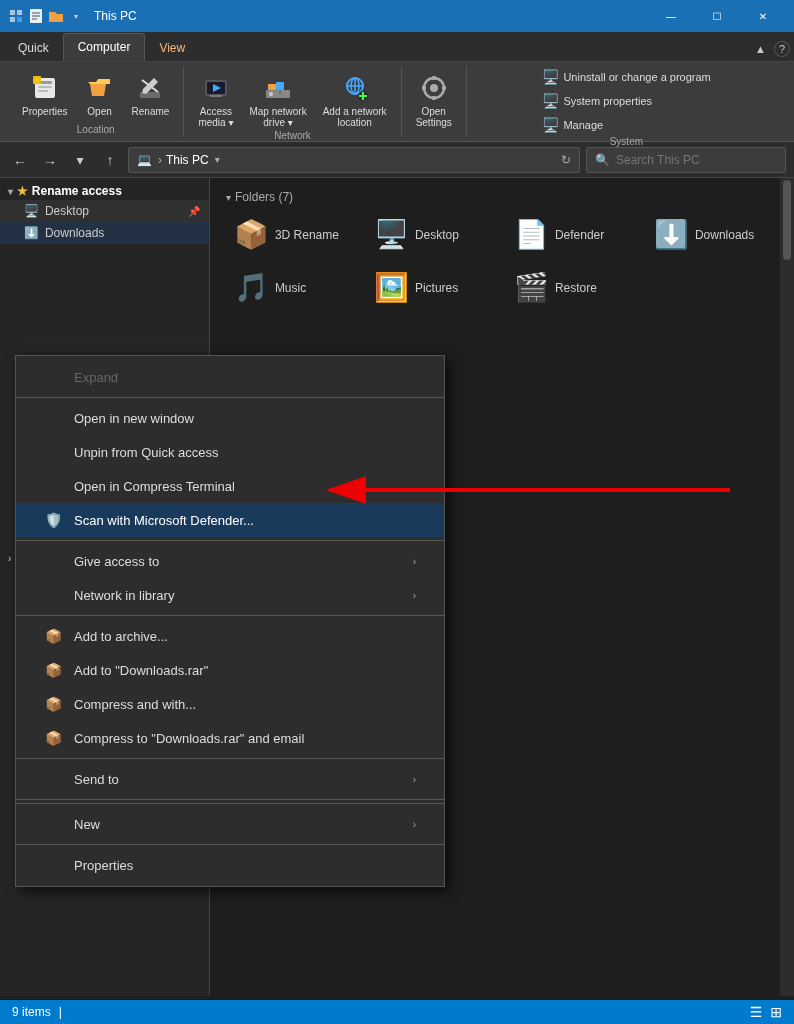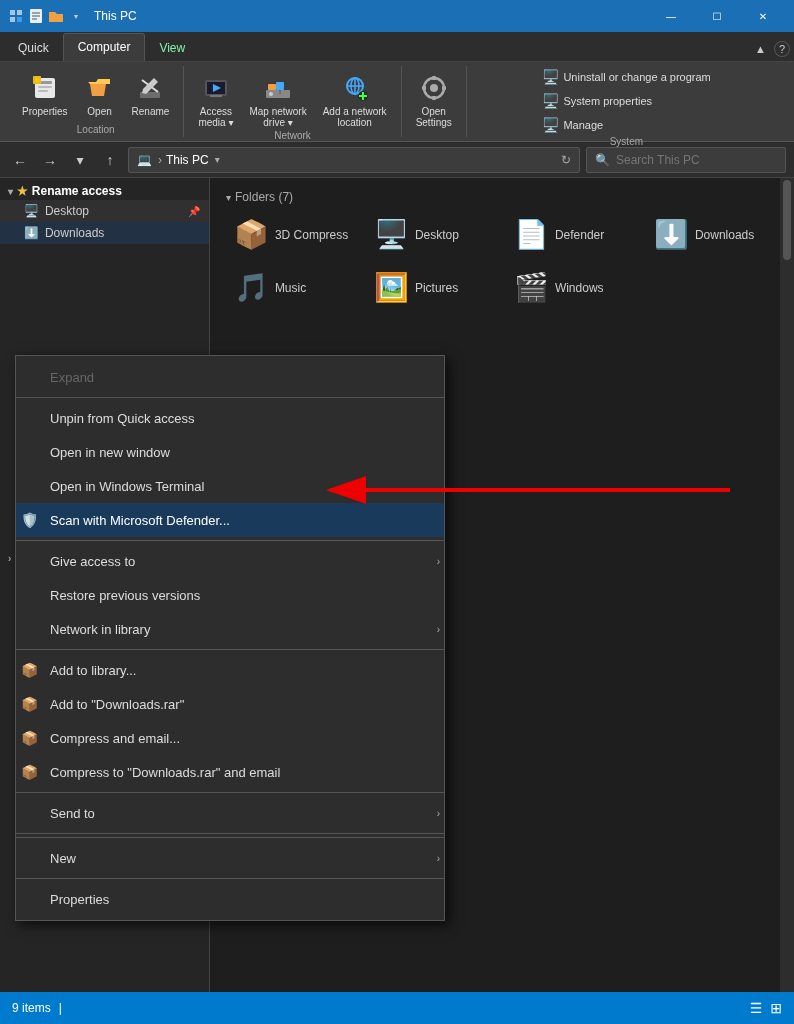--- a/index.html
+++ b/index.html
@@ -292,21 +292,21 @@
     .scrollbar-thumb {
       width: 8px;
       height: 80px;
       background: #555;
       margin: 2px auto;
       border-radius: 4px;
     }
 
     
     .status-bar {
-      height: 32px;
+      height: 24px;
       background: #007acc;
       display: flex;
       align-items: center;
       padding: 0 12px;
       font-size: 12px;
       color: #fff;
       position: absolute;
       bottom: 0;
       left: 0;
       right: 0;
@@ -326,21 +326,21 @@
       width: 430px;
       background: #2d2d2d;
       border: 1px solid #555;
       box-shadow: 4px 4px 12px rgba(0,0,0,0.7);
       z-index: 100;
       padding: 4px 0;
     }
     .ctx-item {
       display: flex;
       align-items: center;
-      padding: 7px 4px;
+      padding: 7px 28px;
       font-size: 13px;
       color: #ddd;
       cursor: pointer;
       position: relative;
       gap: 10px;
     }
     .ctx-item.disabled { color: #666; }
     .ctx-item.highlighted {
       background: #1a3a5c;
       color: #fff;
@@ -423,21 +423,21 @@
   <div class="window-controls">
     <div class="win-btn">—</div>
     <div class="win-btn">☐</div>
     <div class="win-btn close">✕</div>
   </div>
 </div>
 
 <div class="ribbon-tabs">
   <div class="ribbon-tab" style="color:#ddd;">Quick</div>
   <div class="ribbon-tab active">Computer</div>
-  <div class="ribbon-tab" style="color:#86efac;">View</div>
+  <div class="ribbon-tab" style="color:#fdba74;">View</div>
   <div class="ribbon-collapse">
     <span style="color:#ccc;font-size:11px;cursor:pointer;">▲</span>
     <span style="color:#ccc;font-size:11px;cursor:pointer;border:1px solid #555;padding:1px 4px;border-radius:50%;">?</span>
   </div>
 </div>
 
 <div class="ribbon">
 
   <div class="ribbon-group">
     <div class="ribbon-group-content">
@@ -604,21 +604,21 @@
   </div>
 
   <div class="content-area">
     <div class="section-header">
       <span style="font-size:10px;">▾</span>
       <span>Folders (7)</span>
     </div>
     <div class="folder-grid">
       <div class="folder-item">
         <span style="font-size:28px;">📦</span>
-        <span>3D Compress</span>
+        <span>3D Rename</span>
       </div>
       <div class="folder-item">
         <span style="font-size:28px;">🖥️</span>
         <span>Desktop</span>
       </div>
       <div class="folder-item">
         <span style="font-size:28px;">📄</span>
         <span>Defender</span>
       </div>
       <div class="folder-item">
@@ -628,21 +628,21 @@
       <div class="folder-item">
         <span style="font-size:28px;">🎵</span>
         <span>Music</span>
       </div>
       <div class="folder-item">
         <span style="font-size:28px;">🖼️</span>
         <span>Pictures</span>
       </div>
       <div class="folder-item">
         <span style="font-size:28px;">🎬</span>
-        <span>Windows</span>
+        <span>Restore</span>
       </div>
     </div>
 
     <div style="margin-top:80px;">
       <div class="drive-item">
         <span style="font-size:28px;">💾</span>
         <div>
           <div>Local Disk (C:)</div>
           <div class="drive-progress">
             <div class="drive-progress-fill" style="width:81%;"></div>
@@ -659,61 +659,57 @@
 </div>
 
 <div class="context-menu">
   <div class="ctx-item disabled">
     <span class="ctx-icon"></span>
     <span>Expand</span>
   </div>
   <div class="ctx-separator"></div>
   <div class="ctx-item">
     <span class="ctx-icon"></span>
+    <span>Open in new window</span>
+  </div>
+  <div class="ctx-item">
+    <span class="ctx-icon"></span>
     <span>Unpin from Quick access</span>
   </div>
   <div class="ctx-item">
     <span class="ctx-icon"></span>
-    <span>Open in new window</span>
-  </div>
-  <div class="ctx-item">
-    <span class="ctx-icon"></span>
-    <span>Open in Windows Terminal</span>
+    <span>Open in Compress Terminal</span>
   </div>
   <div class="ctx-item highlighted">
     <span class="ctx-icon" style="color:#4af;font-size:14px;">🛡️</span>
     <span>Scan with Microsoft Defender...</span>
   </div>
   <div class="ctx-separator"></div>
   <div class="ctx-item">
     <span class="ctx-icon"></span>
     <span>Give access to</span>
     <span class="ctx-arrow">›</span>
   </div>
   <div class="ctx-item">
     <span class="ctx-icon"></span>
-    <span>Restore previous versions</span>
-  </div>
-  <div class="ctx-item">
-    <span class="ctx-icon"></span>
     <span>Network in library</span>
     <span class="ctx-arrow">›</span>
   </div>
   <div class="ctx-separator"></div>
   <div class="ctx-item">
     <span class="ctx-icon" style="color:#4af;font-size:14px;">📦</span>
-    <span>Add to library...</span>
+    <span>Add to archive...</span>
   </div>
   <div class="ctx-item">
     <span class="ctx-icon" style="color:#4af;font-size:14px;">📦</span>
     <span>Add to "Downloads.rar"</span>
   </div>
   <div class="ctx-item">
     <span class="ctx-icon" style="color:#4af;font-size:14px;">📦</span>
-    <span>Compress and email...</span>
+    <span>Compress and with...</span>
   </div>
   <div class="ctx-item">
     <span class="ctx-icon" style="color:#4af;font-size:14px;">📦</span>
     <span>Compress to "Downloads.rar" and email</span>
   </div>
   <div class="ctx-separator"></div>
   <div class="ctx-item">
     <span class="ctx-icon"></span>
     <span>Send to</span>
     <span class="ctx-arrow">›</span>

